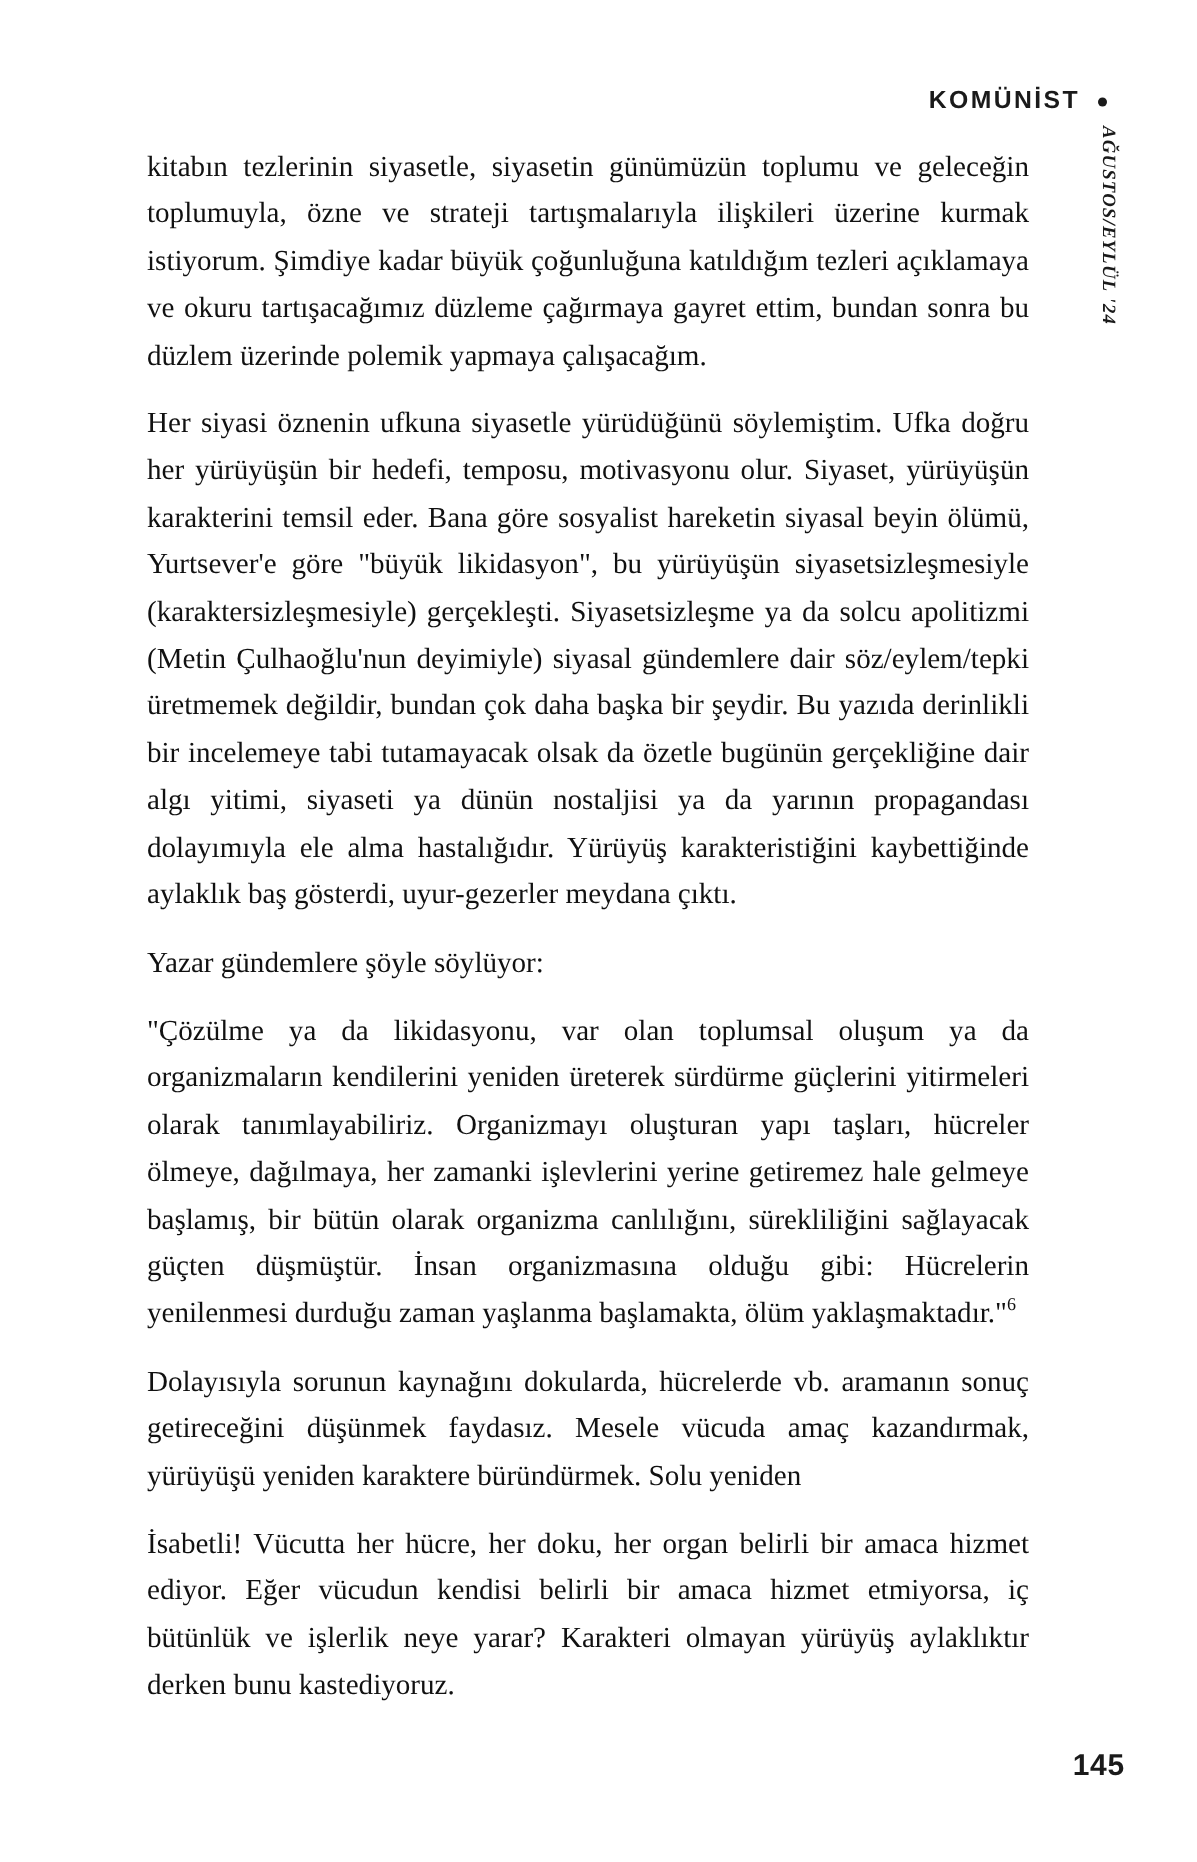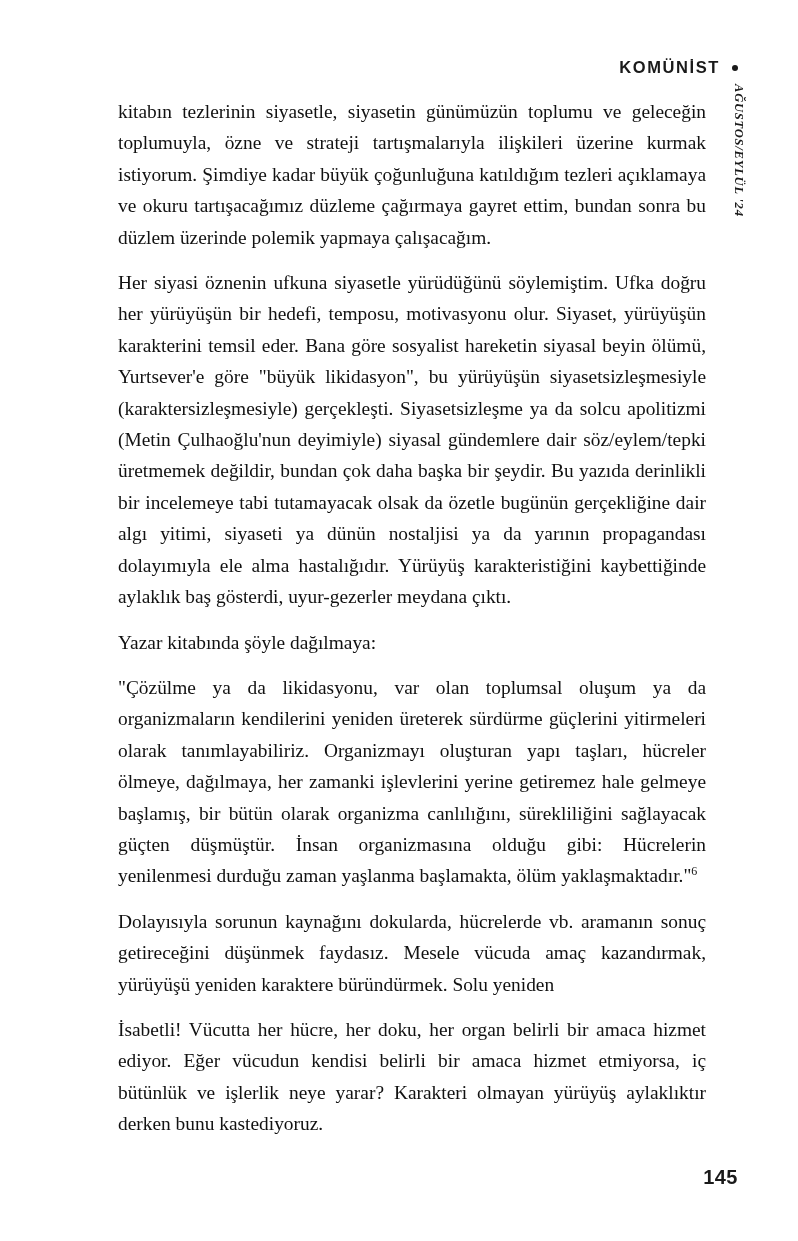--- a/index.html
+++ b/index.html
@@ -59,21 +59,21 @@
     color: #1a1a1a;
     writing-mode: vertical-rl;
     text-orientation: mixed;
     white-space: nowrap;
   }
 
   
   .content {
     position: absolute;
     top: 96px;
-    left: 118px;
+    left: 98px;
     width: 588px;
   }
   p.para {
     margin: 0 0 14px 0;
     font-size: 19.4px;
     line-height: 31.4px;
     text-align: justify;
     text-justify: inter-word;
     hyphens: manual;
   }
@@ -85,21 +85,21 @@
   }
   sup.fn {
     font-size: 12px;
     vertical-align: super;
     line-height: 0;
   }
 
   
   .folio {
     position: absolute;
-    right: 60px;
+    right: 48px;
     bottom: 52px;
     font-family: "Liberation Sans", sans-serif;
     font-weight: bold;
     font-size: 20px;
     color: #1a1a1a;
     letter-spacing: 0.5px;
   }
 </style>
 </head>
 <body>
@@ -109,21 +109,21 @@
   <div class="header">
     <span class="header-title">KOMÜNİST</span>
     <span class="header-dot"></span>
   </div>
 
   <div class="side-label">AĞUSTOS/EYLÜL '24</div>
 
   <div class="content">
     <p class="para">kitabın tezlerinin siyasetle, siyasetin günümüzün toplumu ve geleceğin toplumuyla, özne ve strateji tartışmalarıyla ilişkileri üzerine kurmak istiyorum. Şimdiye kadar büyük çoğunluğuna katıldığım tezleri açıklamaya ve okuru tartışacağımız düzleme çağırmaya gayret ettim, bundan sonra bu düzlem üzerinde polemik yapmaya çalışacağım.</p>
     <p class="para">Her siyasi öznenin ufkuna siyasetle yürüdüğünü söylemiştim. Ufka doğru her yürüyüşün bir hedefi, temposu, motivasyonu olur. Siyaset, yürüyüşün karakterini temsil eder. Bana göre sosyalist hareketin siyasal beyin ölümü, Yurtsever'e göre "büyük likidasyon", bu yürüyüşün siyasetsizleşmesiyle (karaktersizleşmesiyle) gerçekleşti. Siyasetsizleşme ya da solcu apolitizmi (Metin Çulhaoğlu'nun deyimiyle) siyasal gündemlere dair söz/eylem/tepki üretmemek değildir, bundan çok daha başka bir şeydir. Bu yazıda derinlikli bir incelemeye tabi tutamayacak olsak da özetle bugünün gerçekliğine dair algı yitimi, siyaseti ya dünün nostaljisi ya da yarının propagandası dolayımıyla ele alma hastalığıdır. Yürüyüş karakteristiğini kaybettiğinde aylaklık baş gösterdi, uyur-gezerler meydana çıktı.</p>
-    <p class="para">Yazar kitabında şöyle dağılmaya:</p>
+    <p class="para">Yazar gündemlere şöyle söylüyor:</p>
     <p class="para quote"><span>"Çözülme ya da likidasyonu, var olan toplumsal oluşum ya da organizmaların kendilerini yeniden üreterek sürdürme güçlerini yitirmeleri olarak tanımlayabiliriz. Organizmayı oluşturan yapı taşları, hücreler ölmeye, dağılmaya, her zamanki işlevlerini yerine getiremez hale gelmeye başlamış, bir bütün olarak organizma canlılığını, sürekliliğini sağlayacak güçten düşmüştür. İnsan organizmasına olduğu gibi: Hücrelerin yenilenmesi durduğu zaman yaşlanma başlamakta, ölüm yaklaşmaktadır."</span><sup class="fn">6</sup></p>
     <p class="para">Dolayısıyla sorunun kaynağını dokularda, hücrelerde vb. aramanın sonuç getireceğini düşünmek faydasız. Mesele vücuda amaç kazandırmak, yürüyüşü yeniden karaktere büründürmek. Solu yeniden</p>
     <p class="para">İsabetli! Vücutta her hücre, her doku, her organ belirli bir amaca hizmet ediyor. Eğer vücudun kendisi belirli bir amaca hizmet etmiyorsa, iç bütünlük ve işlerlik neye yarar? Karakteri olmayan yürüyüş aylaklıktır derken bunu kastediyoruz.</p>
   </div>
 
   <div class="folio">145</div>
 
 </div>
 
 </body></html>

